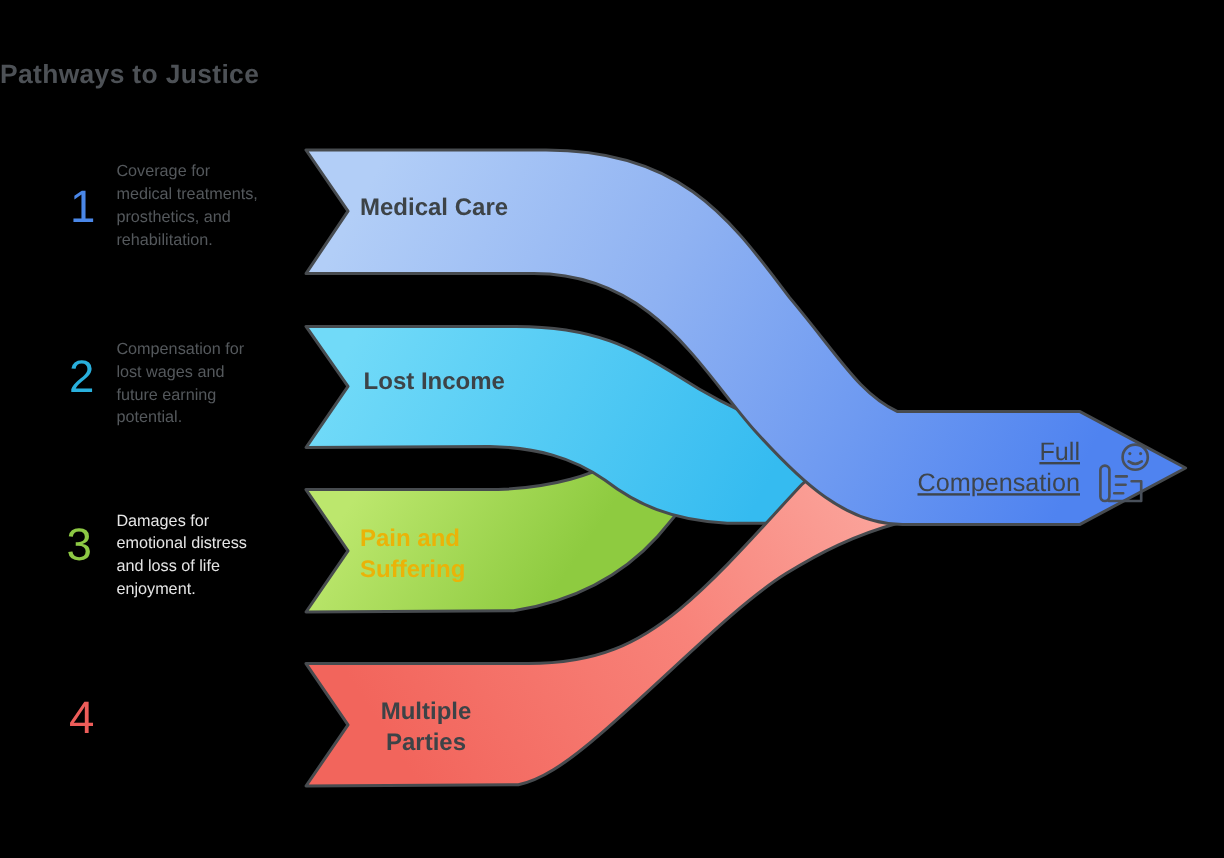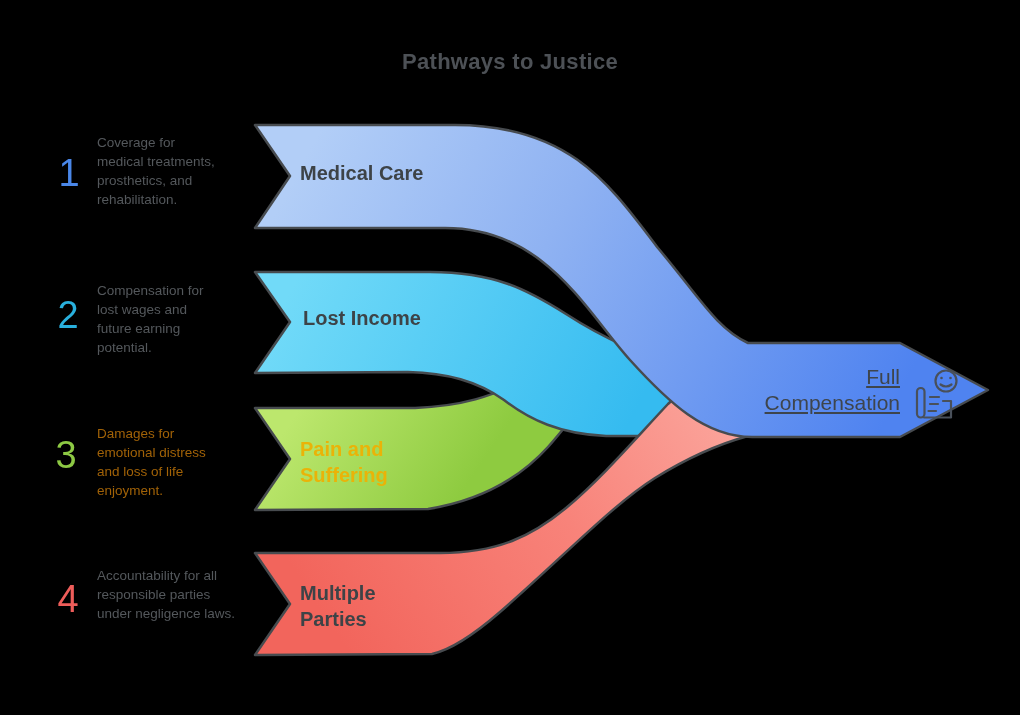--- a/index.html
+++ b/index.html
@@ -3,21 +3,21 @@
 <meta charset="utf-8">
 <style>
   html,body{margin:0;padding:0;background:#000;}
   #stage{
     position:relative;width:1020px;height:715px;background:#000;
     font-family:"Liberation Sans", sans-serif;overflow:hidden;
   }
   #ribbon-svg{position:absolute;left:0;top:0;}
   .abs{position:absolute;}
   .title{
-    left:0;right:0;top:49px;text-align:center;
+    left:0;right:0;top:49px;text-align:left;
     font-size:22px;font-weight:bold;letter-spacing:.3px;
   }
   .num{
     width:38px;text-align:center;font-size:38px;font-weight:500;line-height:1;
   }
   .desc{
     font-size:13.5px;line-height:1.42;font-weight:400;
   }
   .band-label{
     font-size:20px;font-weight:bold;line-height:1.3;
@@ -83,22 +83,21 @@
 
   <div class="abs num" style="left: 50px; top: 154px; color: rgb(74, 135, 232);">1</div>
   <div class="abs band-label" style="left: 300px; top: 160px; width: 170px; color: rgb(61, 67, 71);">Medical Care</div>
   <div class="abs desc" style="left: 97px; top: 133px; width: 128px; color: rgb(84, 88, 92);">Coverage for medical treatments, prosthetics, and rehabilitation.</div>
 
   <div class="abs num" style="left: 49px; top: 296px; color: rgb(41, 176, 221);">2</div>
   <div class="abs desc" style="left: 97px; top: 281px; width: 122px; color: rgb(84, 88, 92);">Compensation for lost wages and future earning potential.</div>
   <div class="abs band-label" style="left: 303px; top: 305px; width: 170px; color: rgb(61, 67, 71);">Lost Income</div>
 
   <div class="abs num" style="left: 47px; top: 436px; color: rgb(141, 201, 68);">3</div>
-  <div class="abs desc" style="left: 97px; top: 424px; width: 120px; color: #a16207;">Damages for emotional distress and loss of life enjoyment.</div>
+  <div class="abs desc" style="left: 97px; top: 424px; width: 120px; color: #e5e5e5;">Damages for emotional distress and loss of life enjoyment.</div>
   <div class="abs band-label" style="left: 300px; top: 436px; width: 120px; color: #eab308;">Pain and Suffering</div>
 
   <div class="abs num" style="left: 49px; top: 580px; color: rgb(238, 93, 90);">4</div>
-  <div class="abs desc" style="left: 97px; top: 566px; width: 140px; color: rgb(84, 88, 92);">Accountability for all responsible parties under negligence laws.</div>
-  <div class="abs band-label" style="left: 300px; top: 580px; width: 110px; color: rgb(61, 67, 71);">Multiple Parties</div>
+  <div class="abs band-label" style="left: 300px; top: 580px; width: 110px; color: rgb(61, 67, 71); text-align: center;">Multiple Parties</div>
 
   <div class="abs result-label" style="left: 750px; top: 364px; width: 150px; color: rgb(62, 69, 76); text-decoration: underline;">Full Compensation</div>
 
 </div>
 
 </body></html>

